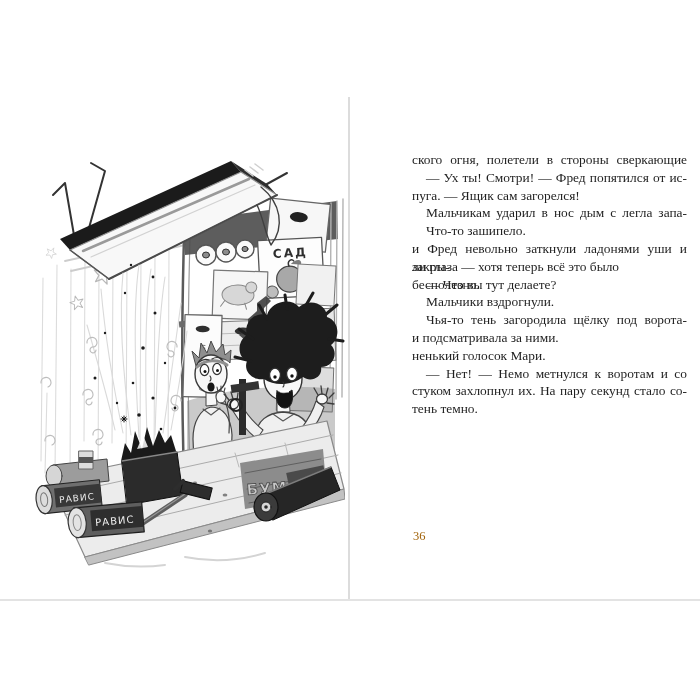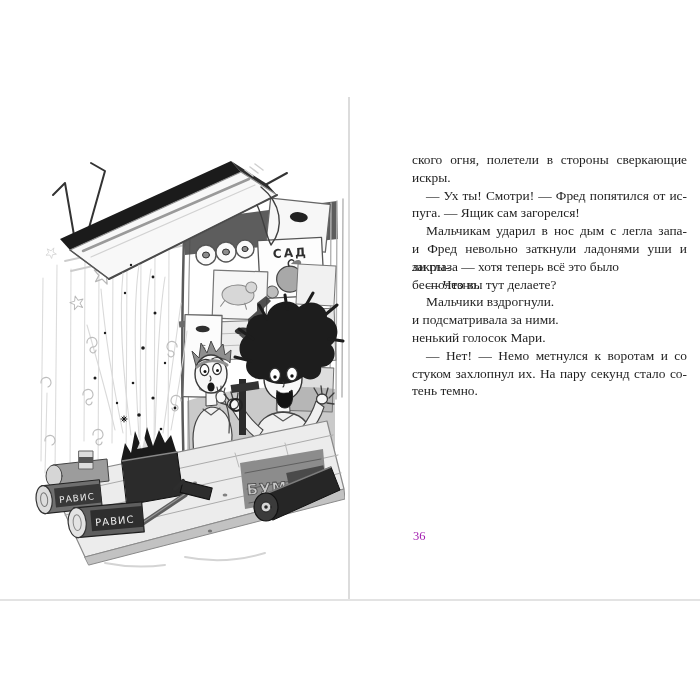--- a/index.html
+++ b/index.html
@@ -9,21 +9,21 @@
   #gutter{position:absolute;left:348px;top:97px;width:2px;height:503px;background:#dcdcdc;}
   #bottom-edge{position:absolute;left:0;top:599px;width:700px;height:2px;background:#e3e3e3;}
   
   #illo{position:absolute;left:35px;top:143px;width:310px;height:427px;}
   
   #text-block{position:absolute;left:412px;top:151px;width:275px;color:#1f1f1f;}
   .tline{height:17.8px;line-height:17.8px;font-size:13.4px;white-space:normal;
          text-align:left;overflow:visible;}
   .tline.j{text-align:justify;text-align-last:justify;}
   .tline.ind{text-indent:14px;}
-  #page-number{position:absolute;left:413px;top:529px;font-size:12.5px;color:#a21caf;
+  #page-number{position:absolute;left:413px;top:529px;font-size:12.5px;color:#a16207;
                font-family:"Liberation Serif","DejaVu Serif",serif;}
   svg text{font-family:"DejaVu Sans","Liberation Sans",sans-serif;}
 </style>
 </head>
 <body>
 
 <div id="canvas">
 
   <div id="gutter"></div>
   <div id="bottom-edge"></div>
@@ -311,28 +311,29 @@
         </g>
       </g>
 
     </g>
   </svg>
   </div>
 
   <div id="text-block">
     <div>
         <div class="tline j">ского огня, полетели в стороны сверкающие</div>
-        <div class="tline">искры.</div>
         <div class="tline j ind">— Ух ты! Смотри! — Фред попятился от ис-</div>
         <div class="tline">пуга. — Ящик сам загорелся!</div>
         <div class="tline j ind">Мальчикам ударил в нос дым с легла запа-</div>
+        <div class="tline ind">Что-то зашипело.</div>
         <div class="tline j">и Фред невольно заткнули ладонями уши и закры-</div>
         <div class="tline">ли глаза — хотя теперь всё это было бесполезно.</div>
         <div class="tline ind">— Что вы тут делаете?</div>
         <div class="tline ind">Мальчики вздрогнули.</div>
+        <div class="tline j ind">Чья-то тень загородила щёлку под ворота-</div>
         <div class="tline">и подсматривала за ними.</div>
         <div class="tline">ненький голосок Мари.</div>
         <div class="tline j ind">— Нет! — Немо метнулся к воротам и со</div>
         <div class="tline j">стуком захлопнул их. На пару секунд стало со-</div>
         <div class="tline">тень темно.</div>
       </div>
   </div>
   <div id="page-number">36</div>
 
 </div>

